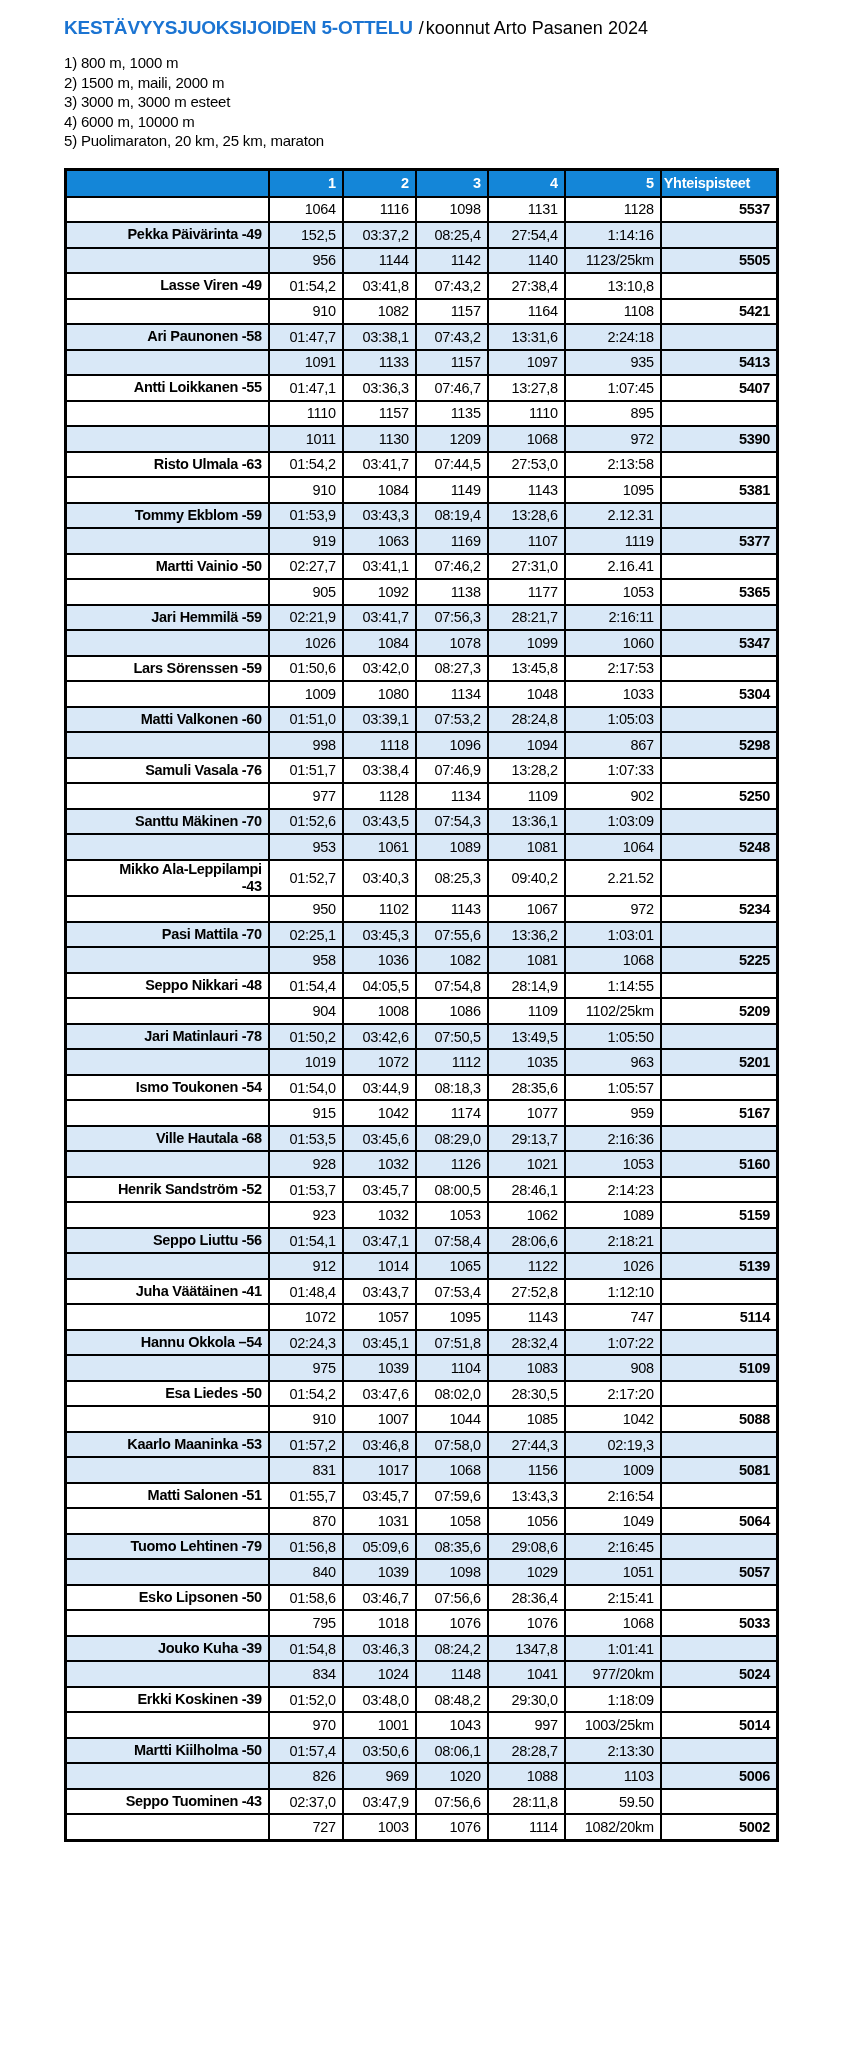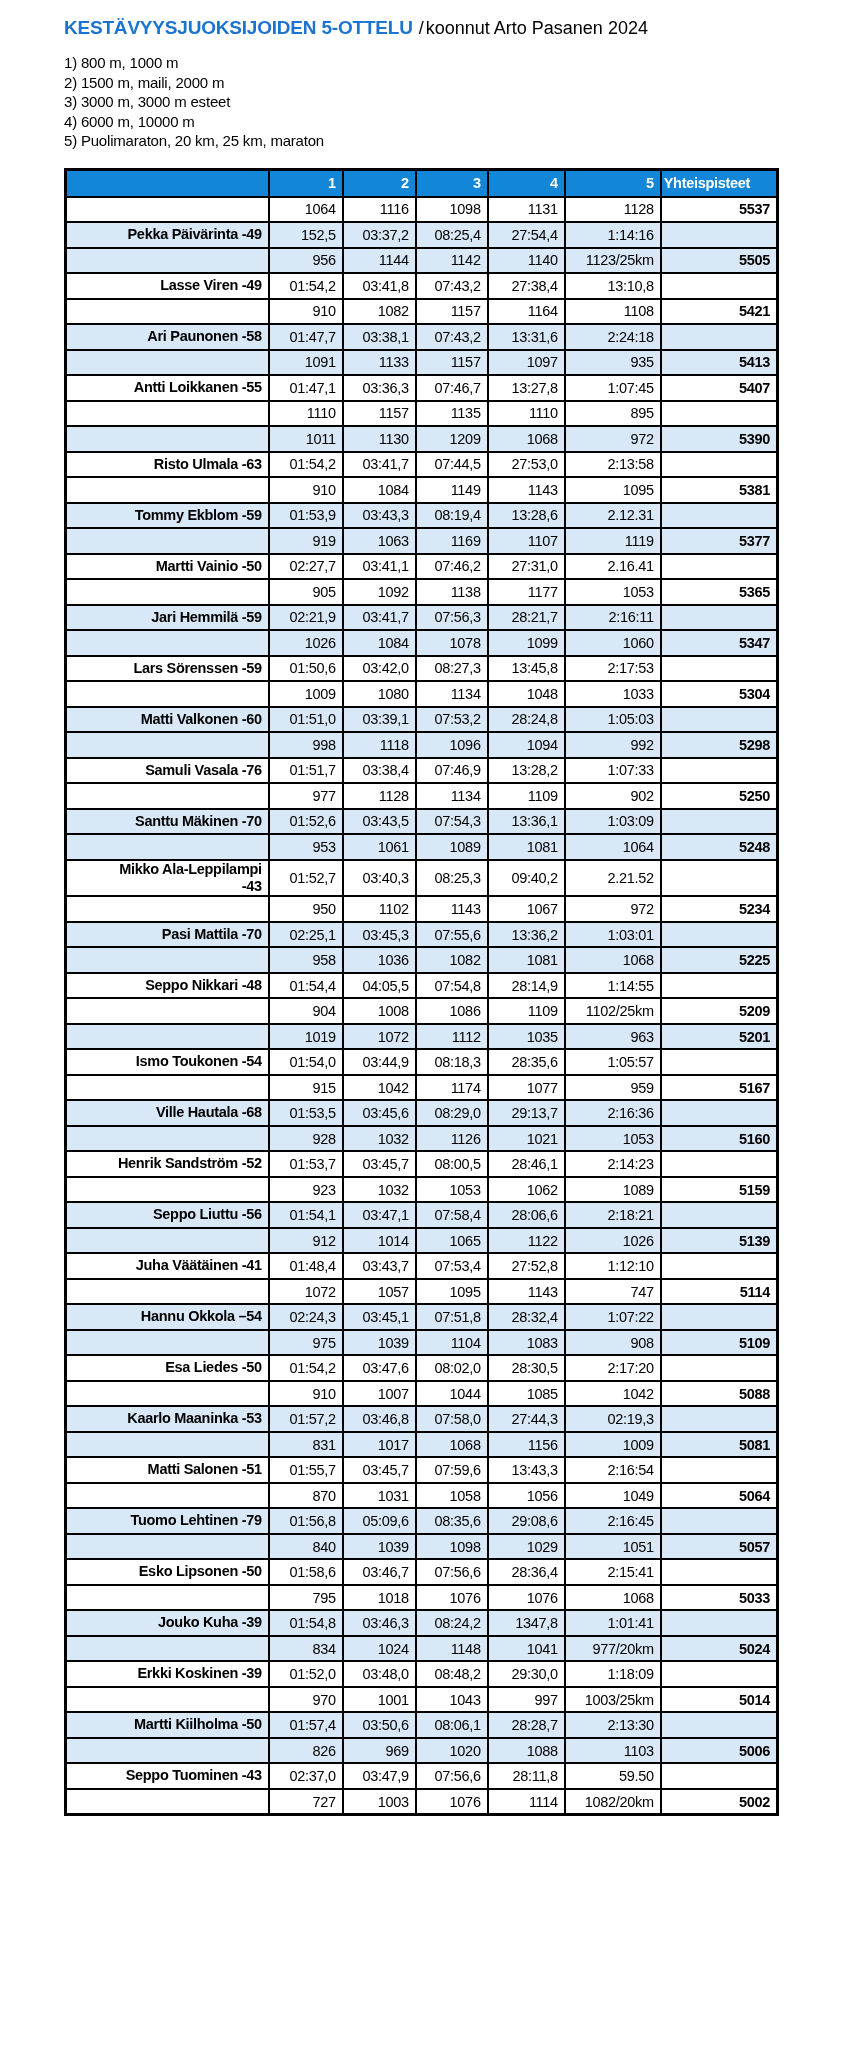--- a/index.html
+++ b/index.html
@@ -316,21 +316,21 @@
           <td class="num">28:24,8</td>
           <td class="num">1:05:03</td>
           <td class="total"></td>
         </tr>
         <tr class="points-row alt">
           <td class="name"></td>
           <td class="num">998</td>
           <td class="num">1118</td>
           <td class="num">1096</td>
           <td class="num">1094</td>
-          <td class="num">992</td>
+          <td class="num">867</td>
           <td class="total">5298</td>
         </tr>
         <tr class="times-row">
           <td class="name">Samuli Vasala -76</td>
           <td class="num">01:51,7</td>
           <td class="num">03:38,4</td>
           <td class="num">07:46,9</td>
           <td class="num">13:28,2</td>
           <td class="num">1:07:33</td>
           <td class="total"></td>
@@ -410,20 +410,29 @@
         </tr>
         <tr class="points-row">
           <td class="name"></td>
           <td class="num">904</td>
           <td class="num">1008</td>
           <td class="num">1086</td>
           <td class="num">1109</td>
           <td class="num">1102/25km</td>
           <td class="total">5209</td>
         </tr>
+        <tr class="times-row alt">
+          <td class="name">Jari Matinlauri -78</td>
+          <td class="num">01:50,2</td>
+          <td class="num">03:42,6</td>
+          <td class="num">07:50,5</td>
+          <td class="num">13:49,5</td>
+          <td class="num">1:05:50</td>
+          <td class="total"></td>
+        </tr>
         <tr class="points-row alt">
           <td class="name"></td>
           <td class="num">1019</td>
           <td class="num">1072</td>
           <td class="num">1112</td>
           <td class="num">1035</td>
           <td class="num">963</td>
           <td class="total">5201</td>
         </tr>
         <tr class="times-row">

